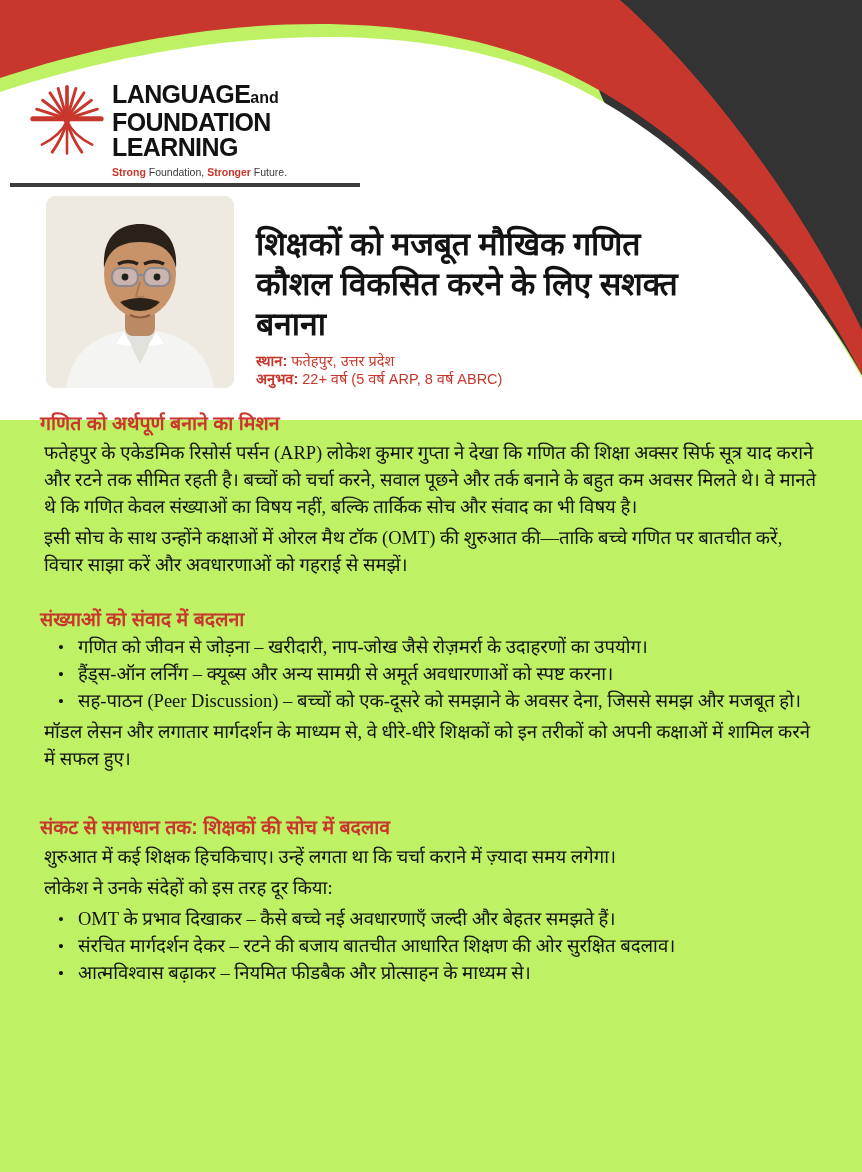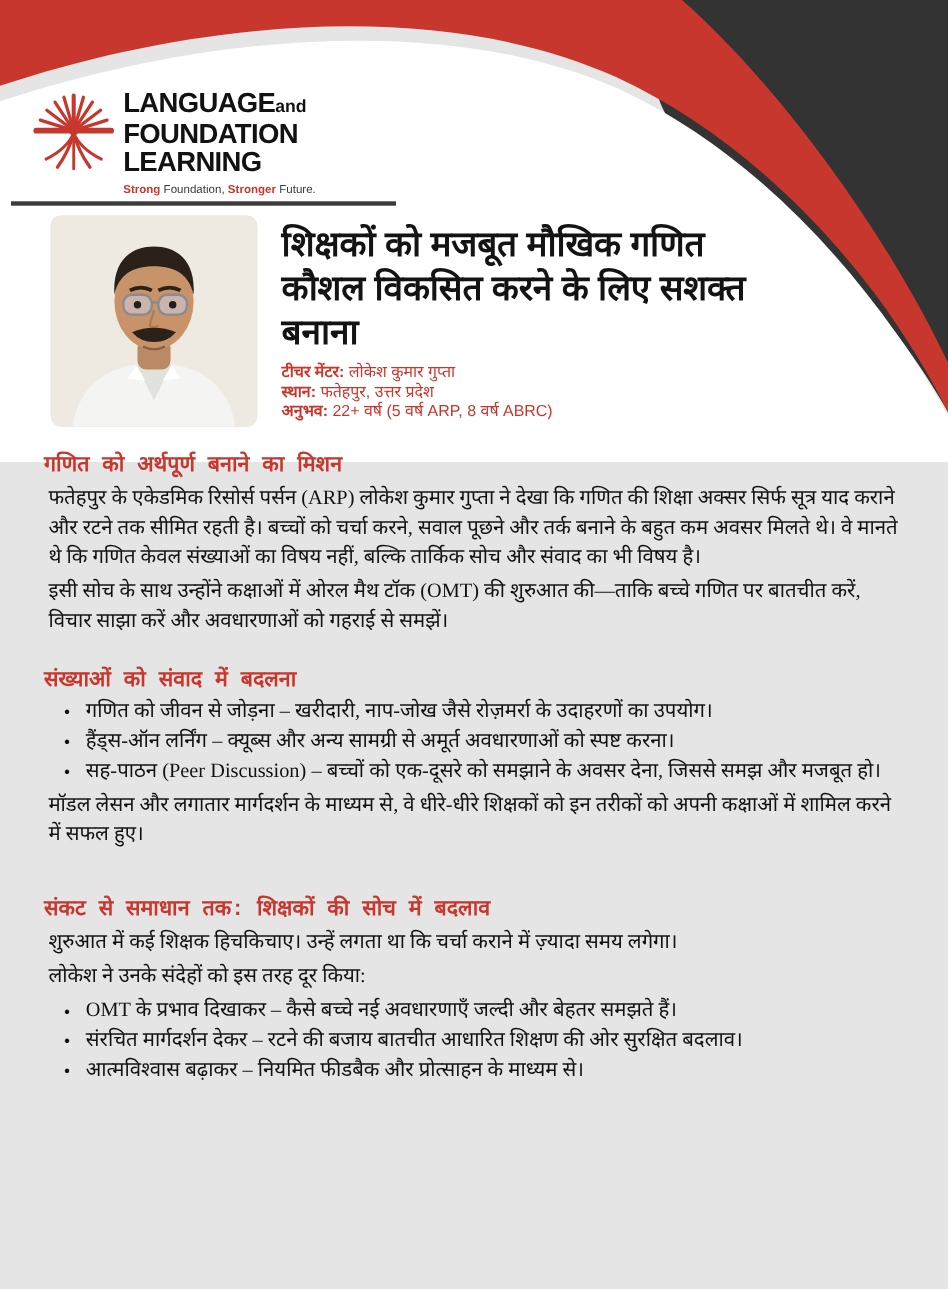--- a/index.html
+++ b/index.html
@@ -8,21 +8,21 @@
     background: #ffffff;
   }
   body {
     font-family: "Liberation Serif", "DejaVu Serif", serif;
   }
 
   .page {
     position: relative;
     width: 862px;
     height: 1172px;
-    background: #e5e5e5;
+    background: #bef264;
     overflow: hidden;
   }
 
   
   .header-graphics {
     position: absolute;
     top: 0;
     left: 0;
     width: 862px;
     height: 420px;
@@ -86,21 +86,21 @@
   }
 
   
   .hero {
     position: absolute;
     left: 0;
     top: 196px;
     width: 704px;
     z-index: 5;
     display: flex;
-    align-items: center;
+    align-items: flex-end;
   }
   .photo-wrap {
     margin-left: 46px;
     width: 188px;
     height: 192px;
     flex: 0 0 188px;
     border-radius: 10px;
     overflow: hidden;
     background: #e8e4dc;
     position: relative;
@@ -134,21 +134,21 @@
   .content {
     position: absolute;
     left: 40px;
     top: 410px;
     width: 786px;
     z-index: 5;
   }
   .section { margin-bottom: 17px; }
   .sec-head {
     color: #c8372d;
-    font-family: Liberation Mono, monospace;
+    font-family: Liberation Sans, sans-serif;
     font-weight: bold;
     font-size: 19.5px;
     line-height: 26px;
     margin: 0 0 2px 0;
   }
   .para {
     font-family: "Liberation Serif", "DejaVu Serif", serif;
     font-size: 18.5px;
     line-height: 27px;
     color: #111111;
@@ -259,21 +259,20 @@
         <path d="M84 119 q 10 5 20 0" stroke="#8b5c42" stroke-width="2" fill="none"></path>
 
         <path d="M78 136 L70 148 L86 150 Z" fill="#ffffff"></path>
         <path d="M110 136 L118 148 L102 150 Z" fill="#ffffff"></path>
       </svg>
     </div>
 
     <div class="hero-text">
       <h1 class="hero-title">शिक्षकों को मजबूत मौखिक गणित कौशल विकसित करने के लिए सशक्त बनाना</h1>
       <div class="hero-meta">
-        <div><span class="ml">टीचर मेंटर:</span><span> लोकेश कुमार गुप्ता</span></div>
         <div><span class="ml">स्थान:</span><span> फतेहपुर, उत्तर प्रदेश</span></div>
         <div><span class="ml">अनुभव:</span><span> 22+ वर्ष (5 वर्ष ARP, 8 वर्ष ABRC)</span></div>
       </div>
     </div>
   </div>
 
   <div class="content">
 
     <div class="section">
       <h2 class="sec-head">गणित को अर्थपूर्ण बनाने का मिशन</h2>

